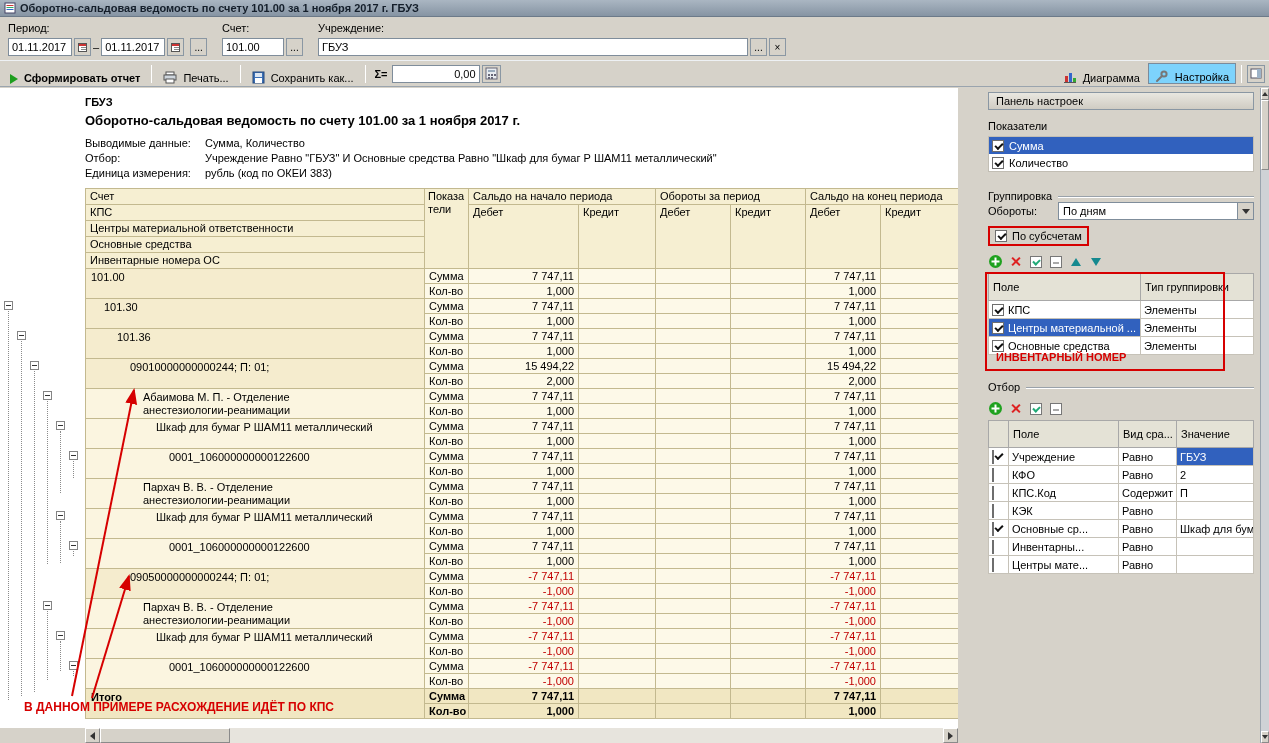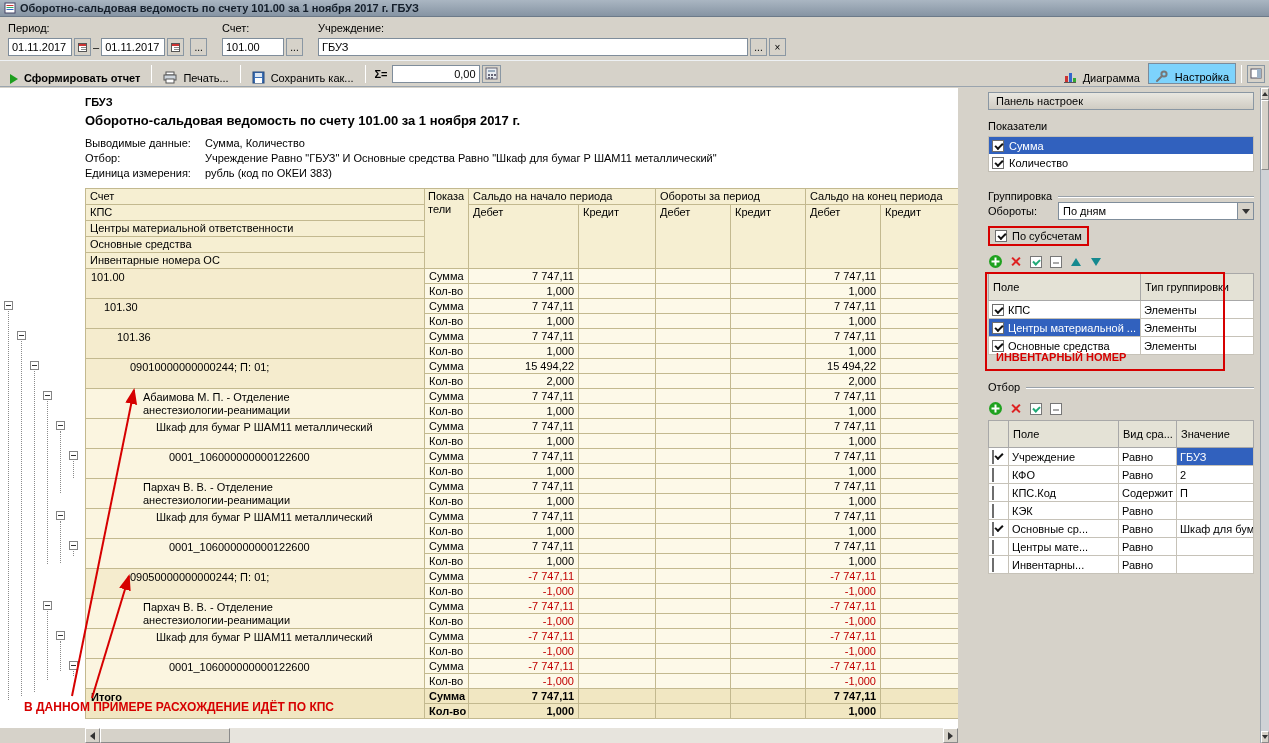--- a/index.html
+++ b/index.html
@@ -1015,27 +1015,27 @@
               <td></td>
             </tr>
             <tr>
               <td><span class="cb on"></span></td>
               <td>Основные ср...</td>
               <td>Равно</td>
               <td>Шкаф для бумаг Р</td>
             </tr>
             <tr>
               <td><span class="cb"></span></td>
-              <td>Центры мате...</td>
+              <td>Инвентарны...</td>
               <td>Равно</td>
               <td></td>
             </tr>
             <tr>
               <td><span class="cb"></span></td>
-              <td>Инвентарны...</td>
+              <td>Центры мате...</td>
               <td>Равно</td>
               <td></td>
             </tr>
           </tbody>
       </table>
     </div>
 
     <div class="vscroll">
       <div class="sbtn">
           <span class="tri-u"></span>

